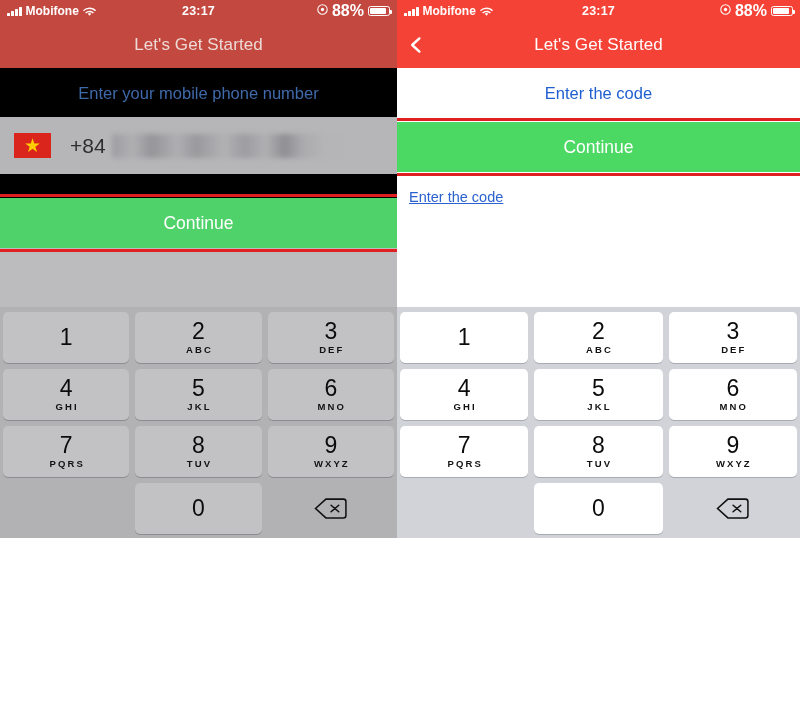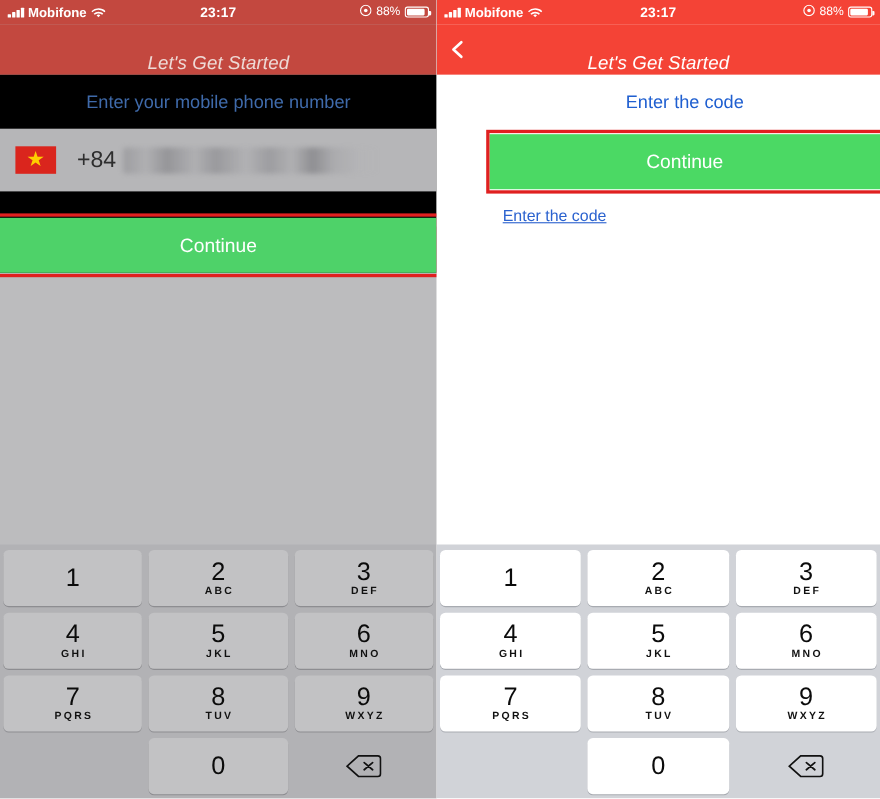--- a/index.html
+++ b/index.html
@@ -4,21 +4,21 @@
 <style>
   * { box-sizing: border-box; margin: 0; padding: 0; }
   html, body {
     width: 800px; height: 726px;
     background: #ffffff;
     font-family: "Liberation Sans", sans-serif;
     overflow: hidden;
   }
   .screens { display: flex; width: 800px; height: 726px; }
 
-  .phone { position: relative; height: 726px; overflow: hidden; }
+  .phone { position: relative; height: 538px; overflow: hidden; }
   .phone.left  { width: 397px; background: #bcbcbe; }
   .phone.right { width: 403px; background: #ffffff; }
 
   
   .statusbar {
     height: 22px; display: flex; align-items: center;
     padding: 0 7px; color: #ffffff;
     font-size: 12px; font-weight: bold;
     position: relative;
   }
@@ -39,40 +39,40 @@
   .wifi { width: 13px; height: 10px; position: relative; }
   .batt {
     width: 22px; height: 10px; border: 1.3px solid #fff;
     border-radius: 2.5px; position: relative; padding: 1px;
   }
   .batt::after {
     content: ""; position: absolute; right: -3.2px; top: 3px;
     width: 2px; height: 4px; background: #fff; border-radius: 0 1px 1px 0;
   }
   .batt span { display: block; height: 100%; background: #fff; border-radius: 1px; }
-  .pct { font-size: 11px; font-weight: normal; }
+  .pct { font-size: 16px; font-weight: bold; }
 
   
   .navbar {
-    height: 46px; display: flex; align-items: flex-end;
+    height: 46px; display: flex; align-items: center;
     justify-content: center; position: relative;
-    color: #ffffff; font-size: 17px; font-style: italic;
+    color: #ffffff; font-size: 17px;
   }
   .left .navbar  { background: #c3483f; color: #eedad6; }
   .right .navbar { background: #f44336; }
   .navbar .title { font-size: 17px; letter-spacing: .1px; }
   .back-chevron {
     position: absolute; left: 10px; top: 50%; transform: translateY(-50%);
     width: 18px; height: 18px; cursor: pointer;
   }
 
   
   .content { position: relative; }
   .left .content  { background: #000000; }
-  .right .content { background: #ffffff; padding-left: 48px; }
+  .right .content { background: #ffffff; }
 
   .heading {
     text-align: center; font-size: 16.5px;
     padding: 16px 0 14px;
   }
   .left .heading  { color: #3f6aaa; }
   .right .heading { color: #1f5fd0; }
 
   
   .field {

